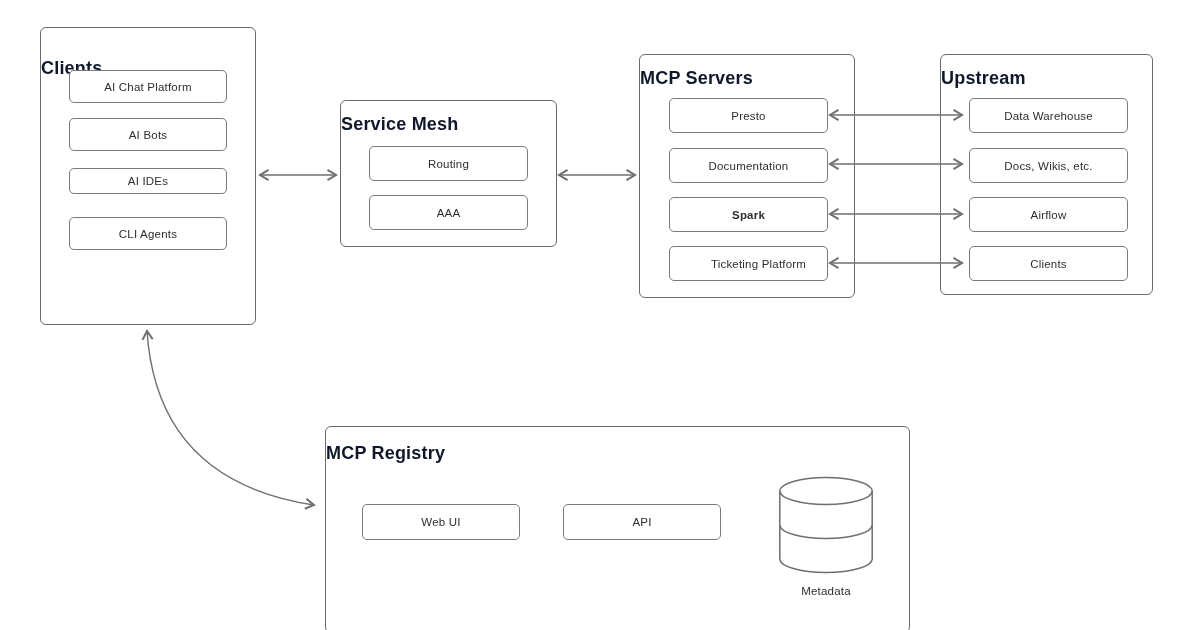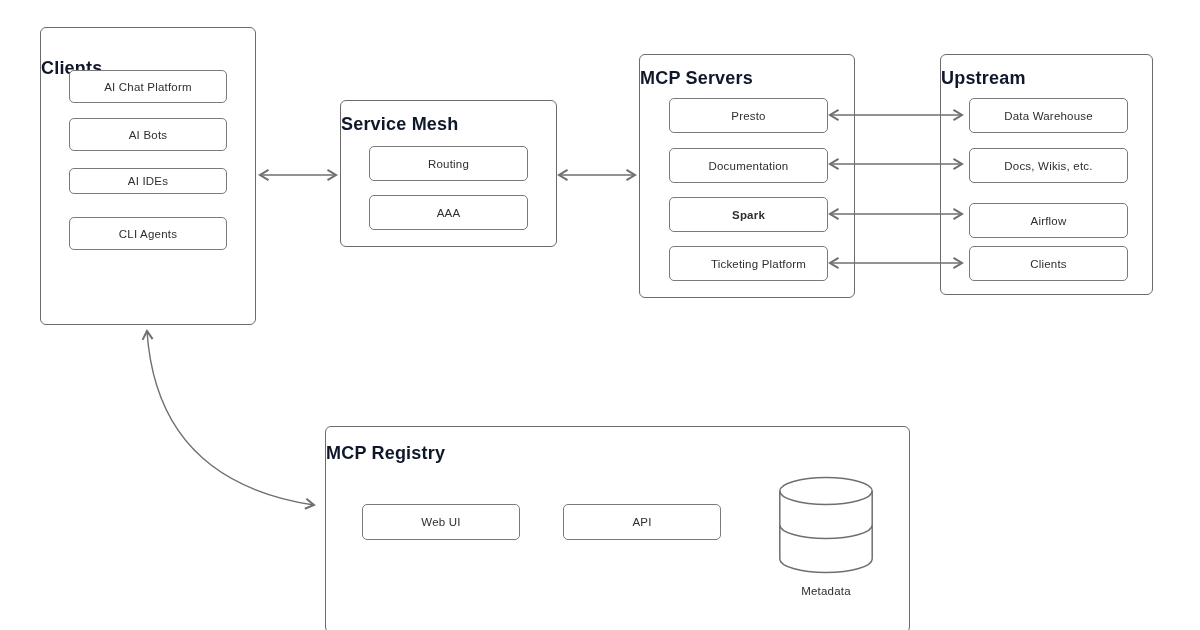--- a/index.html
+++ b/index.html
@@ -49,21 +49,21 @@
     <div class="node" style="left:29px;top:43px;width:159px;height:35px;">Presto</div>
     <div class="node" style="left:29px;top:93px;width:159px;height:35px;">Documentation</div>
     <div class="node" style="left:29px;top:142px;width:159px;height:35px;font-weight:bold;">Spark</div>
     <div class="node" style="left:29px;top:191px;width:159px;height:35px;padding-left:20px;">Ticketing Platform</div>
   </div>
 
   <div class="group" style="left:940px;top:54px;width:211px;height:239px;">
     <div class="group-title" style="top:13px;">Upstream</div>
     <div class="node" style="left:28px;top:43px;width:159px;height:35px;">Data Warehouse</div>
     <div class="node" style="left:28px;top:93px;width:159px;height:35px;">Docs, Wikis, etc.</div>
-    <div class="node" style="left:28px;top:148px;width:159px;height:35px;">Airflow</div>
+    <div class="node" style="left:28px;top:142px;width:159px;height:35px;">Airflow</div>
     <div class="node" style="left:28px;top:191px;width:159px;height:35px;">Clients</div>
   </div>
 
   <div class="group" style="left:325px;top:426px;width:583px;height:205px;">
     <div class="group-title" style="top:16px;">MCP Registry</div>
     <div class="node" style="left:36px;top:77px;width:158px;height:36px;">Web UI</div>
     <div class="node" style="left:237px;top:77px;width:158px;height:36px;">API</div>
     <svg class="cyl" style="left:452px;top:49px;" width="96" height="98" viewBox="0 0 96 98">
       <g fill="none" stroke="#6f6f6f" stroke-width="1.5">
         <ellipse cx="48" cy="15" rx="46.2" ry="13.5"></ellipse>

